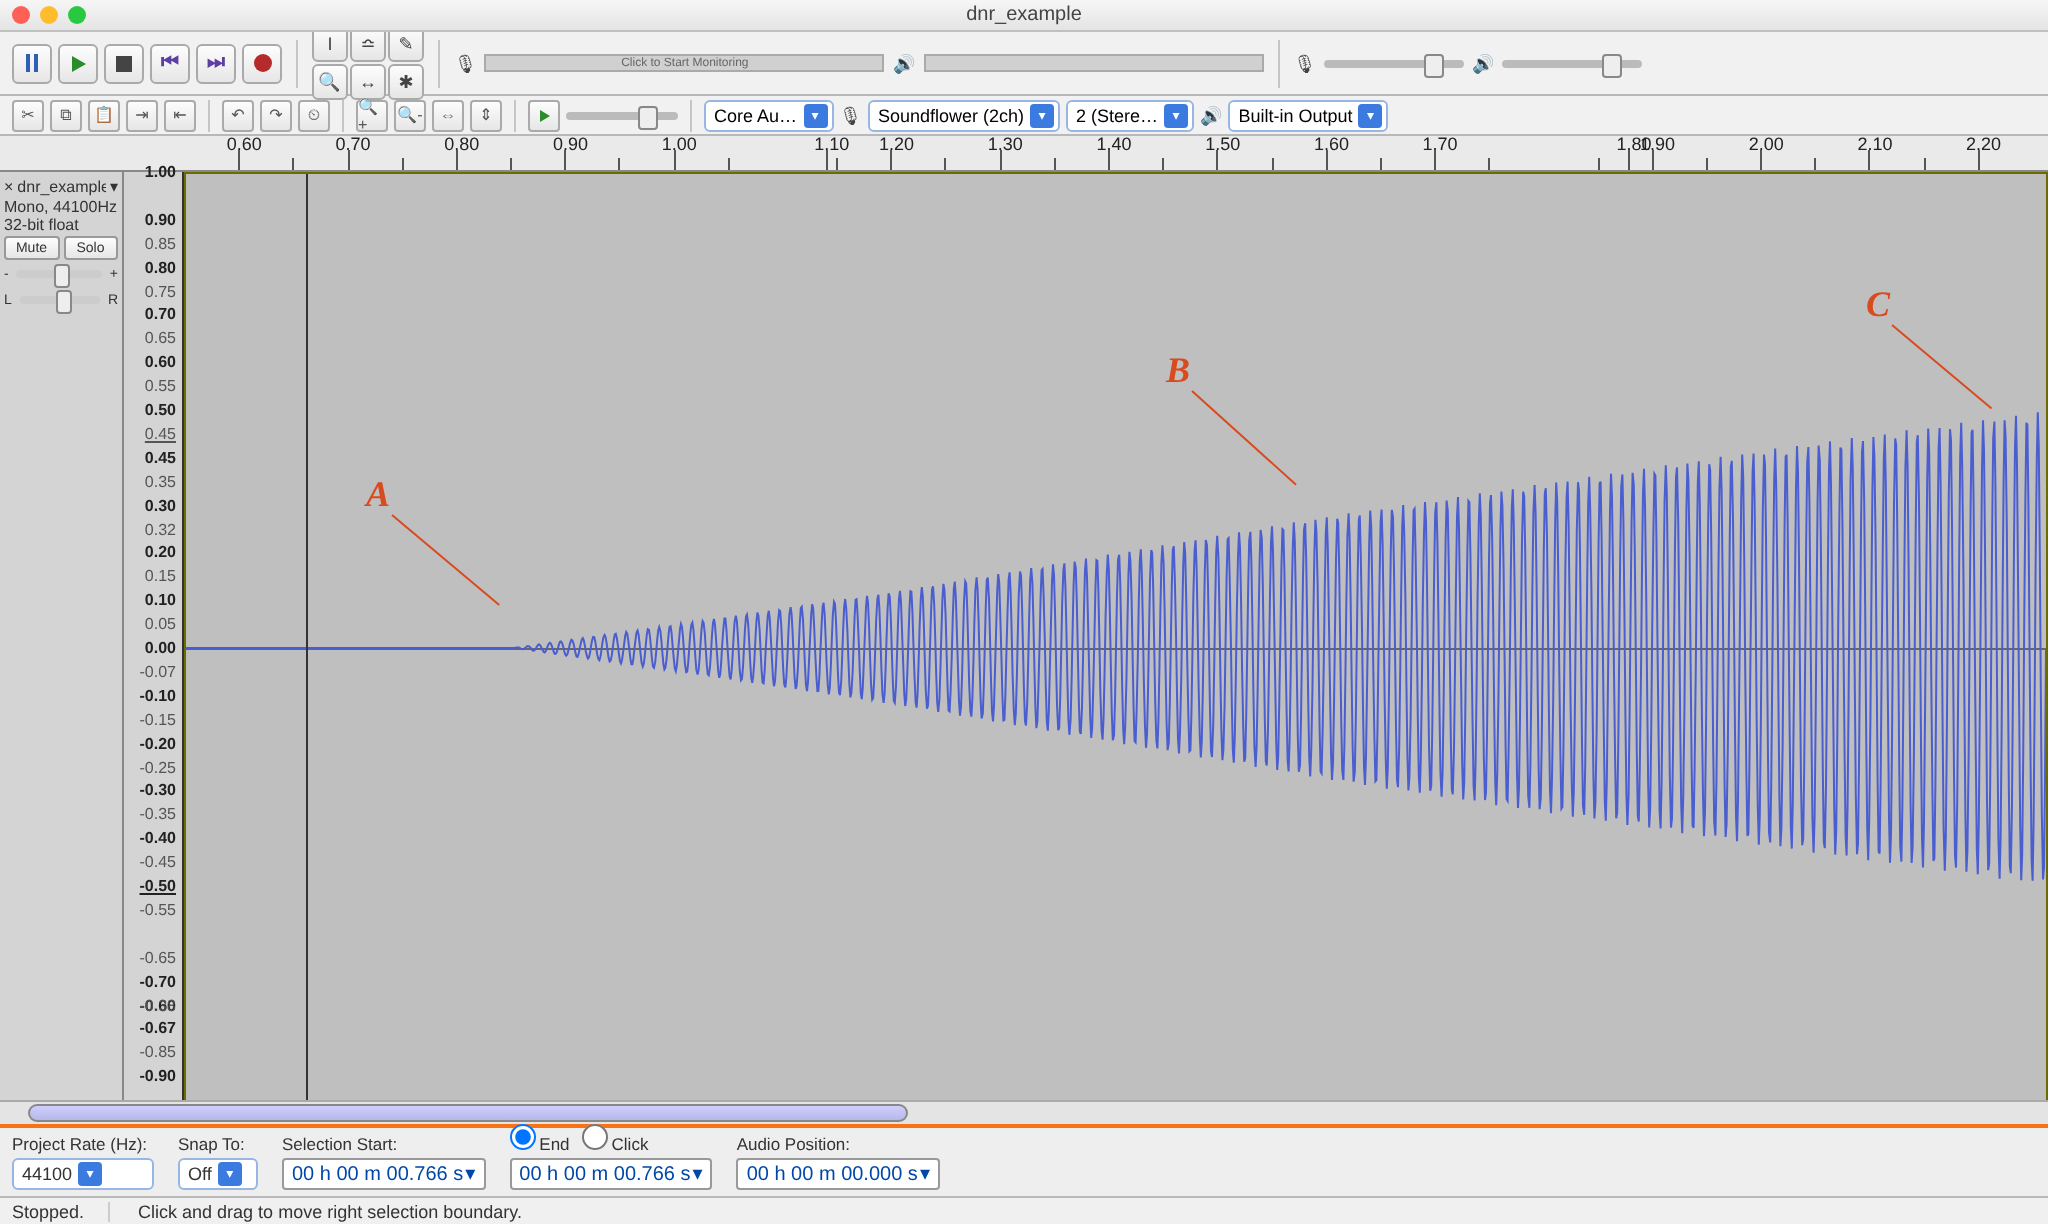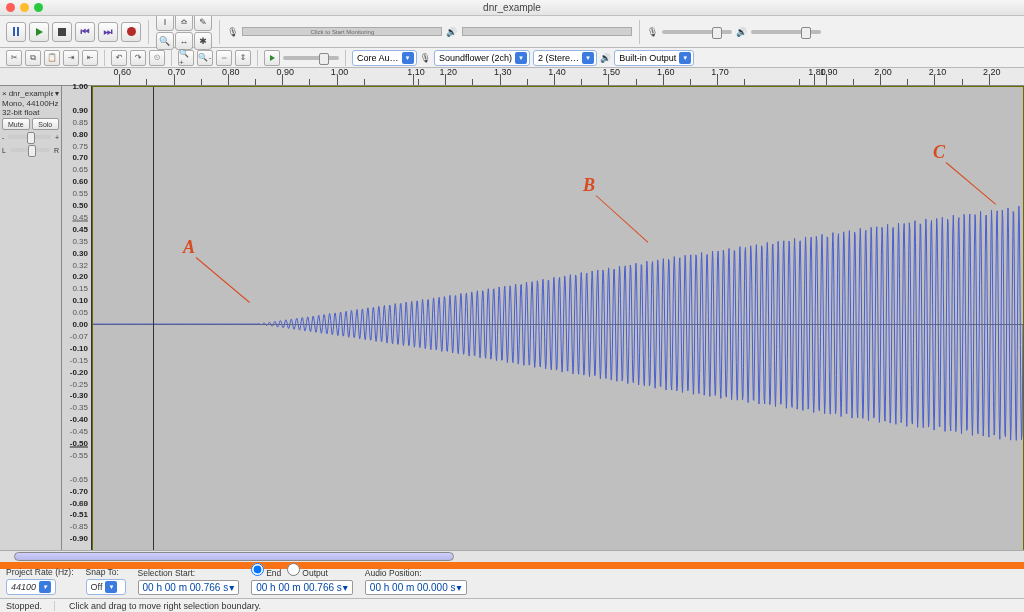--- a/index.html
+++ b/index.html
@@ -58,21 +58,21 @@
 .wave svg { position:absolute; inset:0; width:100%; height:100%; }
 .cursor { position:absolute; top:0; bottom:0; left:60px; width:1px; background:#333; }
 
 .annot { position:absolute; color:#d94a1f; font-size:18px; font-weight:600; font-family: Georgia, serif; font-style: italic; pointer-events: none; }
 .annot-line { position:absolute; background:#d94a1f; height:1px; transform-origin: left center; pointer-events: none; }
 
 
 .hscroll { position:absolute; left:0; right:0; bottom:50px; height:12px; background:#e4e4e4; border-top:1px solid #aaa; }
 .hscroll .thumb { position:absolute; left:14px; top:1px; height:9px; width:440px; background:linear-gradient(#cfcfff,#b7b7e8); border:1px solid #888; border-radius:5px; }
 
-.selectionbar { position:absolute; left:0;right:0;bottom:14px;height:36px;background:#eee;border-top:7px solid #f97316;display:flex;align-items:flex-end;padding:2px 6px 3px;gap:12px;font-size:9px;color:#333; }
+.selectionbar { position:absolute; left:0;right:0;bottom:14px;height:36px;background:#eee;border-top:2px solid #f97316;display:flex;align-items:flex-end;padding:2px 6px 3px;gap:12px;font-size:9px;color:#333; }
 .selgrp { display:flex; flex-direction:column; gap:2px; }
 .selgrp .lbl { font-size:8.5px; color:#333; }
 .timebox { background:#fff;border:1px solid #999;border-radius:2px;padding:1px 4px;font-family:monospace;font-size:10px;color:#0048a8; display:flex; align-items:center; gap:1px;}
 .radio { display:flex; gap:6px; font-size:8.5px; align-items:center; }
 .radio input { margin:0 2px 0 0; }
 
 .statusbar { position:absolute;left:0;right:0;bottom:0;height:14px;background:#f0f0f0;border-top:1px solid #b8b8b8;font-size:9px;color:#333;display:flex;align-items:center;padding:0 6px;gap:14px; }
 .statusbar .cell { border-right:1px solid #ccc;padding-right:12px; }
 
 .spk-icon{font-size:9px;color:#444;}
@@ -304,21 +304,21 @@
       <div class="al" style="top: 309.4px;">-0.30</div>
       <div class="al light" style="top: 321.3px;">-0.35</div>
       <div class="al" style="top: 333.2px;">-0.40</div>
       <div class="al light" style="top: 345.1px;">-0.45</div>
       <div class="al" style="top: 357px; text-decoration: underline;">-0.50</div>
       <div class="al light" style="top: 368.9px;">-0.55</div>
       <div class="al" style="top: 380.8px; margin-top: 36px;">-0.60</div>
       <div class="al light" style="top: 392.7px;">-0.65</div>
       <div class="al" style="top: 404.6px;">-0.70</div>
       <div class="al light" style="top: 416.5px;">-0.38</div>
-      <div class="al" style="top: 428.4px;">-0.51</div>
+      <div class="al" style="top: 428.4px;">-0.67</div>
       <div class="al light" style="top: 440.3px;">-0.85</div>
       <div class="al" style="top: 452.2px;">-0.90</div>
       <div class="al" style="top: 476px;">-1.00</div>
     </div>
   <div class="wave" id="wave">
     <div class="zero"></div>
     <svg id="wavesvg" preserveAspectRatio="none" viewBox="0 0 930 474">
         <path d="M 0 237 L 0.0 237.0 L 0.5 237.0 L 1.0 237.0 L 1.6 237.0 L 2.1 237.0 L 2.6 237.0 L 3.1 237.0 L 3.6 237.0 L 4.1 237.0 L 4.6 237.0 L 5.2 237.0 L 5.7 237.0 L 6.2 237.0 L 6.7 237.0 L 7.2 237.0 L 7.7 237.0 L 8.3 237.0 L 8.8 237.0 L 9.3 237.0 L 9.8 237.0 L 10.3 237.0 L 10.9 237.0 L 11.4 237.0 L 11.9 237.0 L 12.4 237.0 L 12.9 237.0 L 13.4 237.0 L 13.9 237.0 L 14.5 237.0 L 15.0 237.0 L 15.5 237.0 L 16.0 237.0 L 16.5 237.0 L 17.1 237.0 L 17.6 237.0 L 18.1 237.0 L 18.6 237.0 L 19.1 237.0 L 19.6 237.0 L 20.1 237.0 L 20.7 237.0 L 21.2 237.0 L 21.7 237.0 L 22.2 237.0 L 22.7 237.0 L 23.2 237.0 L 23.8 237.0 L 24.3 237.0 L 24.8 237.0 L 25.3 237.0 L 25.8 237.0 L 26.4 237.0 L 26.9 237.0 L 27.4 237.0 L 27.9 237.0 L 28.4 237.0 L 28.9 237.0 L 29.4 237.0 L 30.0 237.0 L 30.5 237.0 L 31.0 237.0 L 31.5 237.0 L 32.0 237.0 L 32.5 237.0 L 33.1 237.0 L 33.6 237.0 L 34.1 237.0 L 34.6 237.0 L 35.1 237.0 L 35.7 237.0 L 36.2 237.0 L 36.7 237.0 L 37.2 237.0 L 37.7 237.0 L 38.2 237.0 L 38.7 237.0 L 39.3 237.0 L 39.8 237.0 L 40.3 237.0 L 40.8 237.0 L 41.3 237.0 L 41.9 237.0 L 42.4 237.0 L 42.9 237.0 L 43.4 237.0 L 43.9 237.0 L 44.4 237.0 L 45.0 237.0 L 45.5 237.0 L 46.0 237.0 L 46.5 237.0 L 47.0 237.0 L 47.5 237.0 L 48.0 237.0 L 48.6 237.0 L 49.1 237.0 L 49.6 237.0 L 50.1 237.0 L 50.6 237.0 L 51.2 237.0 L 51.7 237.0 L 52.2 237.0 L 52.7 237.0 L 53.2 237.0 L 53.7 237.0 L 54.2 237.0 L 54.8 237.0 L 55.3 237.0 L 55.8 237.0 L 56.3 237.0 L 56.8 237.0 L 57.4 237.0 L 57.9 237.0 L 58.4 237.0 L 58.9 237.0 L 59.4 237.0 L 59.9 237.0 L 60.5 237.0 L 61.0 237.0 L 61.5 237.0 L 62.0 237.0 L 62.5 237.0 L 63.0 237.0 L 63.5 237.0 L 64.1 237.0 L 64.6 237.0 L 65.1 237.0 L 65.6 237.0 L 66.1 237.0 L 66.7 237.0 L 67.2 237.0 L 67.7 237.0 L 68.2 237.0 L 68.7 237.0 L 69.2 237.0 L 69.7 237.0 L 70.3 237.0 L 70.8 237.0 L 71.3 237.0 L 71.8 237.0 L 72.3 237.0 L 72.8 237.0 L 73.4 237.0 L 73.9 237.0 L 74.4 237.0 L 74.9 237.0 L 75.4 237.0 L 76.0 237.0 L 76.5 237.0 L 77.0 237.0 L 77.5 237.0 L 78.0 237.0 L 78.5 237.0 L 79.0 237.0 L 79.6 237.0 L 80.1 237.0 L 80.6 237.0 L 81.1 237.0 L 81.6 237.0 L 82.2 237.0 L 82.7 237.0 L 83.2 237.0 L 83.7 237.0 L 84.2 237.0 L 84.7 237.0 L 85.2 237.0 L 85.8 237.0 L 86.3 237.0 L 86.8 237.0 L 87.3 237.0 L 87.8 237.0 L 88.3 237.0 L 88.9 237.0 L 89.4 237.0 L 89.9 237.0 L 90.4 237.0 L 90.9 237.0 L 91.5 237.0 L 92.0 237.0 L 92.5 237.0 L 93.0 237.0 L 93.5 237.0 L 94.0 237.0 L 94.5 237.0 L 95.1 237.0 L 95.6 237.0 L 96.1 237.0 L 96.6 237.0 L 97.1 237.0 L 97.6 237.0 L 98.2 237.0 L 98.7 237.0 L 99.2 237.0 L 99.7 237.0 L 100.2 237.0 L 100.8 237.0 L 101.3 237.0 L 101.8 237.0 L 102.3 237.0 L 102.8 237.0 L 103.3 237.0 L 103.8 237.0 L 104.4 237.0 L 104.9 237.0 L 105.4 237.0 L 105.9 237.0 L 106.4 237.0 L 107.0 237.0 L 107.5 237.0 L 108.0 237.0 L 108.5 237.0 L 109.0 237.0 L 109.5 237.0 L 110.1 237.0 L 110.6 237.0 L 111.1 237.0 L 111.6 237.0 L 112.1 237.0 L 112.6 237.0 L 113.1 237.0 L 113.7 237.0 L 114.2 237.0 L 114.7 237.0 L 115.2 237.0 L 115.7 237.0 L 116.3 237.0 L 116.8 237.0 L 117.3 237.0 L 117.8 237.0 L 118.3 237.0 L 118.8 237.0 L 119.3 237.0 L 119.9 237.0 L 120.4 237.0 L 120.9 237.0 L 121.4 237.0 L 121.9 237.0 L 122.4 237.0 L 123.0 237.0 L 123.5 237.0 L 124.0 237.0 L 124.5 237.0 L 125.0 237.0 L 125.6 237.0 L 126.1 237.0 L 126.6 237.0 L 127.1 237.0 L 127.6 237.0 L 128.1 237.0 L 128.6 237.0 L 129.2 237.0 L 129.7 237.0 L 130.2 237.0 L 130.7 237.0 L 131.2 237.0 L 131.8 237.0 L 132.3 237.0 L 132.8 237.0 L 133.3 237.0 L 133.8 237.0 L 134.3 237.0 L 134.8 237.0 L 135.4 237.0 L 135.9 237.0 L 136.4 237.0 L 136.9 237.0 L 137.4 237.0 L 137.9 237.0 L 138.5 237.0 L 139.0 237.0 L 139.5 237.0 L 140.0 237.0 L 140.5 237.0 L 141.1 237.0 L 141.6 237.0 L 142.1 237.0 L 142.6 237.0 L 143.1 237.0 L 143.6 237.0 L 144.2 237.0 L 144.7 237.0 L 145.2 237.0 L 145.7 237.0 L 146.2 237.0 L 146.7 237.0 L 147.3 237.0 L 147.8 237.0 L 148.3 237.0 L 148.8 237.0 L 149.3 237.0 L 149.8 237.0 L 150.3 237.0 L 150.9 237.0 L 151.4 237.0 L 151.9 237.0 L 152.4 237.0 L 152.9 237.0 L 153.4 237.0 L 154.0 237.0 L 154.5 237.0 L 155.0 237.0 L 155.5 237.0 L 156.0 237.0 L 156.6 237.0 L 157.1 237.0 L 157.6 237.0 L 158.1 237.0 L 158.6 237.0 L 159.1 237.0 L 159.7 237.0 L 160.2 237.0 L 160.7 237.0 L 161.2 237.0 L 161.7 237.0 L 162.2 237.0 L 162.8 237.0 L 163.3 237.0 L 163.8 237.0 L 164.3 237.0 L 164.8 236.9 L 165.3 236.8 L 165.8 236.8 L 166.4 236.8 L 166.9 237.0 L 167.4 237.3 L 167.9 237.5 L 168.4 237.6 L 168.9 237.5 L 169.5 237.1 L 170.0 236.6 L 170.5 236.2 L 171.0 236.0 L 171.5 236.2 L 172.1 236.6 L 172.6 237.3 L 173.1 238.0 L 173.6 238.4 L 174.1 238.3 L 174.6 237.7 L 175.2 236.8 L 175.7 235.9 L 176.2 235.3 L 176.7 235.3 L 177.2 235.8 L 177.7 236.9 L 178.3 238.0 L 178.8 238.9 L 179.3 239.2 L 179.8 238.7 L 180.3 237.6 L 180.8 236.2 L 181.3 235.0 L 181.9 234.4 L 182.4 234.8 L 182.9 235.9 L 183.4 237.5 L 183.9 239.0 L 184.4 239.9 L 185.0 239.8 L 185.5 238.7 L 186.0 237.0 L 186.5 235.2 L 187.0 233.9 L 187.5 233.7 L 188.1 234.6 L 188.6 236.4 L 189.1 238.5 L 189.6 240.1 L 190.1 240.8 L 190.7 240.1 L 191.2 238.3 L 191.7 236.0 L 192.2 234.0 L 192.7 232.9 L 193.2 233.2 L 193.8 234.9 L 194.3 237.3 L 194.8 239.7 L 195.3 241.3 L 195.8 241.4 L 196.3 240.0 L 196.8 237.5 L 197.4 234.7 L 197.9 232.7 L 198.4 232.1 L 198.9 233.2 L 199.4 235.6 L 199.9 238.6 L 200.5 241.1 L 201.0 242.3 L 201.5 241.7 L 202.0 239.4 L 202.5 236.2 L 203.0 233.2 L 203.6 231.5 L 204.1 231.6 L 204.6 233.6 L 205.1 236.8 L 205.6 240.2 L 206.2 242.5 L 206.7 243.1 L 207.2 241.5 L 207.7 238.3 L 208.2 234.6 L 208.7 231.7 L 209.3 230.5 L 209.8 231.5 L 210.3 234.5 L 210.8 238.4 L 211.3 241.9 L 211.8 243.8 L 212.3 243.4 L 212.9 240.7 L 213.4 236.8 L 213.9 232.8 L 214.4 230.2 L 214.9 229.9 L 215.4 232.0 L 216.0 236.0 L 216.5 240.3 L 217.0 243.6 L 217.5 244.7 L 218.0 243.1 L 218.5 239.4 L 219.1 234.8 L 219.6 230.9 L 220.1 229.0 L 220.6 229.8 L 221.1 233.1 L 221.7 237.9 L 222.2 242.4 L 222.7 245.1 L 223.2 245.1 L 223.7 242.3 L 224.2 237.6 L 224.8 232.6 L 225.3 229.1 L 225.8 228.2 L 226.3 230.3 L 226.8 234.8 L 227.3 240.1 L 227.8 244.4 L 228.4 246.3 L 228.9 244.9 L 229.4 240.8 L 229.9 235.4 L 230.4 230.3 L 230.9 227.6 L 231.5 228.0 L 232.0 231.5 L 232.5 237.0 L 233.0 242.6 L 233.5 246.3 L 234.0 246.9 L 234.6 244.1 L 235.1 238.8 L 235.6 232.8 L 236.1 228.2 L 236.6 226.5 L 237.2 228.5 L 237.7 233.4 L 238.2 239.6 L 238.7 245.0 L 239.2 247.7 L 239.7 246.8 L 240.3 242.5 L 240.8 236.2 L 241.3 230.1 L 241.8 226.3 L 242.3 226.1 L 242.8 229.7 L 243.3 235.8 L 243.9 242.4 L 244.4 247.2 L 244.9 248.6 L 245.4 246.0 L 245.9 240.3 L 246.5 233.3 L 247.0 227.6 L 247.5 225.0 L 248.0 226.5 L 248.5 231.6 L 249.0 238.7 L 249.5 245.3 L 250.1 249.1 L 250.6 248.8 L 251.1 244.4 L 251.6 237.4 L 252.1 230.2 L 252.7 225.3 L 253.2 224.3 L 253.7 227.7 L 254.2 234.3 L 254.7 241.9 L 255.2 248.0 L 255.8 250.3 L 256.3 248.1 L 256.8 242.0 L 257.3 234.2 L 257.8 227.2 L 258.3 223.5 L 258.8 224.4 L 259.4 229.7 L 259.9 237.5 L 260.4 245.2 L 260.9 250.2 L 261.4 250.7 L 262.0 246.5 L 262.5 239.0 L 263.0 230.7 L 263.5 224.5 L 264.0 222.5 L 264.5 225.5 L 265.0 232.5 L 265.6 241.1 L 266.1 248.4 L 266.6 251.9 L 267.1 250.3 L 267.6 244.1 L 268.1 235.4 L 268.7 227.2 L 269.2 222.3 L 269.7 222.3 L 270.2 227.5 L 270.7 235.9 L 271.3 244.8 L 271.8 251.1 L 272.3 252.7 L 272.8 248.8 L 273.3 240.9 L 273.8 231.5 L 274.3 224.0 L 274.9 220.8 L 275.4 223.2 L 275.9 230.3 L 276.4 239.9 L 276.9 248.5 L 277.5 253.2 L 278.0 252.5 L 278.5 246.4 L 279.0 237.0 L 279.5 227.5 L 280.0 221.3 L 280.5 220.3 L 281.1 225.1 L 281.6 234.0 L 282.1 244.0 L 282.6 251.7 L 283.1 254.4 L 283.6 251.2 L 284.2 243.0 L 284.7 232.7 L 285.2 223.8 L 285.7 219.3 L 286.2 220.9 L 286.8 228.0 L 287.3 238.3 L 287.8 248.2 L 288.3 254.3 L 288.8 254.6 L 289.3 248.8 L 289.8 238.9 L 290.4 228.3 L 290.9 220.6 L 291.4 218.4 L 291.9 222.6 L 292.4 231.8 L 293.0 242.9 L 293.5 252.0 L 294.0 256.1 L 294.5 253.6 L 295.0 245.4 L 295.5 234.3 L 296.0 224.0 L 296.6 218.1 L 297.1 218.6 L 297.6 225.5 L 298.1 236.3 L 298.6 247.5 L 299.1 255.2 L 299.7 256.7 L 300.2 251.4 L 300.7 241.2 L 301.2 229.4 L 301.7 220.2 L 302.3 216.6 L 302.8 220.1 L 303.3 229.3 L 303.8 241.3 L 304.3 251.9 L 304.8 257.4 L 305.3 256.0 L 305.9 248.1 L 306.4 236.3 L 306.9 224.6 L 307.4 217.1 L 307.9 216.4 L 308.5 222.8 L 309.0 234.0 L 309.5 246.4 L 310.0 255.6 L 310.5 258.6 L 311.0 254.1 L 311.5 243.7 L 312.1 231.0 L 312.6 220.2 L 313.1 215.1 L 313.6 217.5 L 314.1 226.6 L 314.6 239.3 L 315.2 251.3 L 315.7 258.5 L 316.2 258.4 L 316.7 250.9 L 317.2 238.6 L 317.8 225.6 L 318.3 216.5 L 318.8 214.4 L 319.3 220.0 L 319.8 231.4 L 320.3 244.9 L 320.9 255.7 L 321.4 260.2 L 321.9 256.8 L 322.4 246.5 L 322.9 232.9 L 323.4 220.6 L 324.0 213.9 L 324.5 215.0 L 325.0 223.7 L 325.5 237.0 L 326.0 250.4 L 326.5 259.3 L 327.0 260.6 L 327.6 253.8 L 328.1 241.2 L 328.6 227.1 L 329.1 216.3 L 329.6 212.5 L 330.1 217.1 L 330.7 228.6 L 331.2 243.0 L 331.7 255.4 L 332.2 261.7 L 332.7 259.4 L 333.3 249.5 L 333.8 235.2 L 334.3 221.5 L 334.8 212.9 L 335.3 212.6 L 335.8 220.6 L 336.4 234.3 L 336.9 249.0 L 337.4 259.7 L 337.9 262.6 L 338.4 256.8 L 338.9 244.1 L 339.5 229.0 L 340.0 216.5 L 340.5 210.9 L 341.0 214.3 L 341.5 225.5 L 342.0 240.7 L 342.5 254.7 L 343.1 262.8 L 343.6 262.0 L 344.1 252.7 L 344.6 237.9 L 345.1 222.8 L 345.7 212.4 L 346.2 210.4 L 346.7 217.5 L 347.2 231.4 L 347.7 247.2 L 348.2 259.7 L 348.8 264.4 L 349.3 259.8 L 349.8 247.3 L 350.3 231.3 L 350.8 217.1 L 351.3 209.6 L 351.9 211.5 L 352.4 222.2 L 352.9 238.0 L 353.4 253.5 L 353.9 263.5 L 354.4 264.4 L 355.0 256.0 L 355.5 241.0 L 356.0 224.5 L 356.5 212.2 L 357.0 208.4 L 357.5 214.3 L 358.0 228.1 L 358.6 245.0 L 359.1 259.3 L 359.6 266.0 L 360.1 262.8 L 360.6 250.8 L 361.2 233.9 L 361.7 218.0 L 362.2 208.6 L 362.7 208.8 L 363.2 218.7 L 363.7 234.9 L 364.3 252.0 L 364.8 264.0 L 365.3 266.8 L 365.8 259.5 L 366.3 244.3 L 366.8 226.6 L 367.4 212.3 L 367.9 206.5 L 368.4 211.0 L 368.9 224.5 L 369.4 242.4 L 369.9 258.5 L 370.5 267.3 L 371.0 265.8 L 371.5 254.4 L 372.0 237.0 L 372.5 219.5 L 373.0 207.8 L 373.5 206.1 L 374.1 215.0 L 374.6 231.5 L 375.1 249.9 L 375.6 264.1 L 376.1 269.0 L 376.7 263.0 L 377.2 248.0 L 377.7 229.2 L 378.2 213.0 L 378.7 204.9 L 379.2 207.8 L 379.8 220.7 L 380.3 239.3 L 380.8 257.2 L 381.3 268.3 L 381.8 268.7 L 382.3 258.3 L 382.9 240.5 L 383.4 221.4 L 383.9 207.6 L 384.4 203.8 L 384.9 211.3 L 385.4 227.7 L 386.0 247.4 L 386.5 263.6 L 387.0 270.8 L 387.5 266.4 L 388.0 251.9 L 388.5 232.2 L 389.0 214.1 L 389.6 203.7 L 390.1 204.7 L 390.6 216.7 L 391.1 235.8 L 391.6 255.4 L 392.2 268.8 L 392.7 271.3 L 393.2 262.1 L 393.7 244.3 L 394.2 223.8 L 394.7 207.8 L 395.3 201.7 L 395.8 207.6 L 396.3 223.7 L 396.8 244.4 L 397.3 262.7 L 397.8 272.2 L 398.4 269.8 L 398.9 256.0 L 399.4 235.7 L 399.9 215.8 L 400.4 203.0 L 400.9 201.8 L 401.5 212.7 L 402.0 231.9 L 402.5 253.0 L 403.0 268.7 L 403.5 273.7 L 404.0 266.0 L 404.5 248.4 L 405.1 226.8 L 405.6 208.6 L 406.1 200.0 L 406.6 204.1 L 407.1 219.5 L 407.7 240.9 L 408.2 261.1 L 408.7 273.2 L 409.2 272.9 L 409.7 260.3 L 410.2 239.6 L 410.8 218.0 L 411.3 202.8 L 411.8 199.2 L 412.3 208.6 L 412.8 227.7 L 413.3 250.1 L 413.9 268.2 L 414.4 275.6 L 414.9 269.8 L 415.4 252.8 L 415.9 230.2 L 416.4 209.9 L 417.0 198.8 L 417.5 200.7 L 418.0 215.1 L 418.5 237.0 L 419.0 259.0 L 419.5 273.6 L 420.0 275.7 L 420.6 264.6 L 421.1 243.9 L 421.6 220.8 L 422.1 203.1 L 422.6 197.0 L 423.2 204.5 L 423.7 223.2 L 424.2 246.8 L 424.7 267.0 L 425.2 277.1 L 425.7 273.5 L 426.2 257.3 L 426.8 234.2 L 427.3 211.8 L 427.8 198.1 L 428.3 197.5 L 428.8 210.6 L 429.4 232.7 L 429.9 256.4 L 430.4 273.6 L 430.9 278.3 L 431.4 268.9 L 431.9 248.5 L 432.5 224.1 L 433.0 204.0 L 433.5 195.2 L 434.0 200.6 L 434.5 218.5 L 435.0 242.9 L 435.5 265.3 L 436.1 278.1 L 436.6 276.9 L 437.1 262.0 L 437.6 238.5 L 438.1 214.3 L 438.7 197.9 L 439.2 194.7 L 439.7 206.1 L 440.2 228.0 L 440.7 253.2 L 441.2 272.9 L 441.7 280.4 L 442.3 273.0 L 442.8 253.3 L 443.3 227.9 L 443.8 205.5 L 444.3 193.8 L 444.9 196.9 L 445.4 213.7 L 445.9 238.5 L 446.4 263.0 L 446.9 278.6 L 447.4 280.0 L 448.0 266.7 L 448.5 243.2 L 449.0 217.4 L 449.5 198.3 L 450.0 192.3 L 450.5 201.6 L 451.0 223.1 L 451.6 249.4 L 452.1 271.6 L 452.6 282.0 L 453.1 277.0 L 453.6 258.3 L 454.2 232.2 L 454.7 207.7 L 455.2 193.1 L 455.7 193.5 L 456.2 208.8 L 456.7 233.8 L 457.2 260.0 L 457.8 278.5 L 458.3 282.8 L 458.8 271.4 L 459.3 248.2 L 459.8 221.1 L 460.4 199.3 L 460.9 190.3 L 461.4 197.3 L 461.9 217.9 L 462.4 245.2 L 462.9 269.7 L 463.4 283.1 L 464.0 280.8 L 464.5 263.5 L 465.0 237.0 L 465.5 210.4 L 466.0 192.9 L 466.6 190.4 L 467.1 203.8 L 467.6 228.7 L 468.1 256.5 L 468.6 277.7 L 469.1 285.1 L 469.6 276.0 L 470.2 253.5 L 470.7 225.3 L 471.2 201.0 L 471.7 188.9 L 472.2 193.3 L 472.8 212.6 L 473.3 240.4 L 473.8 267.1 L 474.3 283.6 L 474.8 284.2 L 475.3 268.6 L 475.9 242.2 L 476.4 213.8 L 476.9 193.3 L 477.4 187.7 L 477.9 199.0 L 478.4 223.3 L 478.9 252.4 L 479.5 276.3 L 480.0 286.9 L 480.5 280.4 L 481.0 259.0 L 481.5 230.0 L 482.0 203.3 L 482.6 188.1 L 483.1 189.5 L 483.6 207.2 L 484.1 235.2 L 484.6 263.9 L 485.2 283.5 L 485.7 287.2 L 486.2 273.7 L 486.7 247.6 L 487.2 217.8 L 487.7 194.4 L 488.2 185.6 L 488.8 194.3 L 489.3 217.7 L 489.8 247.7 L 490.3 274.3 L 490.8 288.1 L 491.4 284.5 L 491.9 264.6 L 492.4 235.2 L 492.9 206.3 L 493.4 187.8 L 493.9 186.1 L 494.4 201.9 L 495.0 229.7 L 495.5 260.1 L 496.0 282.7 L 496.5 289.7 L 497.0 278.7 L 497.6 253.4 L 498.1 222.4 L 498.6 196.2 L 499.1 184.0 L 499.6 189.9 L 500.1 211.9 L 500.6 242.6 L 501.2 271.5 L 501.7 288.7 L 502.2 288.2 L 502.7 270.2 L 503.2 240.8 L 503.7 209.9 L 504.3 188.3 L 504.8 183.2 L 505.3 196.6 L 505.8 223.8 L 506.3 255.7 L 506.9 281.2 L 507.4 291.7 L 507.9 283.5 L 508.4 259.3 L 508.9 227.4 L 509.4 198.7 L 509.9 183.0 L 510.5 185.7 L 511.0 206.0 L 511.5 237.0 L 512.0 268.1 L 512.5 288.6 L 513.0 291.5 L 513.6 275.8 L 514.1 246.7 L 514.6 214.2 L 515.1 189.4 L 515.6 180.9 L 516.2 191.5 L 516.7 217.7 L 517.2 250.7 L 517.7 279.0 L 518.2 293.1 L 518.7 288.0 L 519.3 265.4 L 519.8 233.0 L 520.3 201.9 L 520.8 182.7 L 521.3 182.1 L 521.8 200.2 L 522.4 231.0 L 522.9 264.0 L 523.4 287.8 L 523.9 294.3 L 524.4 281.2 L 524.9 252.9 L 525.4 219.1 L 526.0 191.3 L 526.5 179.1 L 527.0 186.6 L 527.5 211.5 L 528.0 245.1 L 528.6 276.1 L 529.1 293.8 L 529.6 292.1 L 530.1 271.5 L 530.6 239.1 L 531.1 205.8 L 531.6 183.1 L 532.2 178.9 L 532.7 194.5 L 533.2 224.7 L 533.7 259.2 L 534.2 286.2 L 534.8 296.5 L 535.3 286.4 L 535.8 259.4 L 536.3 224.6 L 536.8 194.0 L 537.3 178.0 L 537.9 182.2 L 538.4 205.1 L 538.9 239.1 L 539.4 272.4 L 539.9 293.7 L 540.4 295.7 L 541.0 277.5 L 541.5 245.4 L 542.0 210.4 L 542.5 184.3 L 543.0 176.2 L 543.5 188.9 L 544.0 218.1 L 544.6 253.9 L 545.1 283.9 L 545.6 298.0 L 546.1 291.3 L 546.6 265.9 L 547.2 230.6 L 547.7 197.3 L 548.2 177.6 L 548.7 178.1 L 549.2 198.8 L 549.7 232.7 L 550.3 268.1 L 550.8 293.0 L 551.3 298.7 L 551.8 283.4 L 552.3 252.1 L 552.8 215.6 L 553.4 186.3 L 553.9 174.2 L 554.4 183.7 L 554.9 211.4 L 555.4 248.0 L 555.9 280.9 L 556.4 298.9 L 557.0 295.7 L 557.5 272.5 L 558.0 237.0 L 558.5 201.4 L 559.0 177.9 L 559.6 174.6 L 560.1 192.6 L 560.6 225.9 L 561.1 263.1 L 561.6 291.4 L 562.1 301.2 L 562.6 289.0 L 563.2 259.0 L 563.7 221.4 L 564.2 189.0 L 564.7 172.9 L 565.2 178.8 L 565.8 204.6 L 566.3 241.5 L 566.8 277.0 L 567.3 298.9 L 567.8 299.7 L 568.3 279.0 L 568.9 243.8 L 569.4 206.3 L 569.9 179.1 L 570.4 171.7 L 570.9 186.6 L 571.4 218.9 L 572.0 257.4 L 572.5 289.0 L 573.0 303.0 L 573.5 294.3 L 574.0 266.1 L 574.5 227.8 L 575.0 192.5 L 575.6 172.4 L 576.1 174.4 L 576.6 197.8 L 577.1 234.7 L 577.6 272.4 L 578.1 298.1 L 578.7 303.0 L 579.2 285.3 L 579.7 251.0 L 580.2 211.8 L 580.7 181.2 L 581.3 169.6 L 581.8 181.1 L 582.3 211.7 L 582.8 251.1 L 583.3 285.7 L 583.8 303.8 L 584.4 299.0 L 584.9 273.0 L 585.4 234.6 L 585.9 197.0 L 586.4 172.9 L 586.9 170.8 L 587.4 191.3 L 588.0 227.5 L 588.5 267.0 L 589.0 296.4 L 589.5 305.5 L 590.0 291.2 L 590.5 258.3 L 591.1 218.0 L 591.6 184.2 L 592.1 168.3 L 592.6 176.0 L 593.1 204.5 L 593.6 244.2 L 594.2 281.6 L 594.7 303.7 L 595.2 303.1 L 595.7 279.8 L 596.2 241.9 L 596.8 202.1 L 597.3 174.2 L 597.8 167.8 L 598.3 185.0 L 598.8 220.1 L 599.3 261.0 L 599.9 293.8 L 600.4 307.3 L 600.9 296.7 L 601.4 265.7 L 601.9 224.8 L 602.4 188.0 L 602.9 167.9 L 603.5 171.4 L 604.0 197.4 L 604.5 237.0 L 605.0 276.7 L 605.5 302.9 L 606.0 306.6 L 606.6 286.5 L 607.1 249.4 L 607.6 208.0 L 608.1 176.4 L 608.6 165.5 L 609.1 179.1 L 609.7 212.5 L 610.2 254.4 L 610.7 290.4 L 611.2 308.2 L 611.7 301.7 L 612.3 273.0 L 612.8 232.0 L 613.3 192.5 L 613.8 168.2 L 614.3 167.4 L 614.8 190.4 L 615.4 229.4 L 615.9 271.1 L 616.4 301.2 L 616.9 309.4 L 617.4 292.8 L 617.9 257.1 L 618.4 214.4 L 619.0 179.4 L 619.5 164.0 L 620.0 173.5 L 620.5 204.8 L 621.0 247.2 L 621.5 286.2 L 622.1 308.4 L 622.6 306.2 L 623.1 280.3 L 623.6 239.6 L 624.1 197.8 L 624.6 169.4 L 625.2 164.1 L 625.7 183.7 L 626.2 221.6 L 626.7 264.8 L 627.2 298.7 L 627.8 311.4 L 628.3 298.8 L 628.8 264.9 L 629.3 221.5 L 629.8 183.2 L 630.3 163.3 L 630.9 168.6 L 631.4 197.3 L 631.9 239.6 L 632.4 281.2 L 632.9 307.7 L 633.4 310.1 L 634.0 287.4 L 634.5 247.5 L 635.0 203.9 L 635.5 171.5 L 636.0 161.5 L 636.5 177.3 L 637.0 213.6 L 637.6 257.9 L 638.1 295.2 L 638.6 312.7 L 639.1 304.3 L 639.6 272.8 L 640.1 229.0 L 640.7 187.9 L 641.2 163.5 L 641.7 164.2 L 642.2 189.8 L 642.7 231.6 L 643.3 275.4 L 643.8 306.1 L 644.3 313.2 L 644.8 294.2 L 645.3 255.7 L 645.8 210.6 L 646.4 174.5 L 646.9 159.7 L 647.4 171.3 L 647.9 205.5 L 648.4 250.5 L 648.9 290.9 L 649.5 313.0 L 650.0 309.2 L 650.5 280.6 L 651.0 237.0 L 651.5 193.4 L 652.0 164.6 L 652.5 160.5 L 653.1 182.6 L 653.6 223.4 L 654.1 268.9 L 654.6 303.6 L 655.1 315.6 L 655.6 300.7 L 656.2 263.9 L 656.7 217.9 L 657.2 178.4 L 657.7 158.8 L 658.2 165.9 L 658.8 197.4 L 659.3 242.5 L 659.8 285.8 L 660.3 312.5 L 660.8 313.4 L 661.3 288.1 L 661.9 245.3 L 662.4 199.6 L 662.9 166.6 L 663.4 157.6 L 663.9 175.8 L 664.4 214.9 L 665.0 261.7 L 665.5 300.2 L 666.0 317.0 L 666.5 306.6 L 667.0 272.2 L 667.5 225.8 L 668.0 183.1 L 668.6 158.8 L 669.1 161.2 L 669.6 189.5 L 670.1 234.2 L 670.6 279.9 L 671.1 311.0 L 671.7 316.9 L 672.2 295.4 L 672.7 253.9 L 673.2 206.5 L 673.7 169.5 L 674.3 155.5 L 674.8 169.4 L 675.3 206.4 L 675.8 254.0 L 676.3 295.9 L 676.8 317.6 L 677.4 311.9 L 677.9 280.5 L 678.4 234.1 L 678.9 188.7 L 679.4 159.7 L 679.9 157.1 L 680.5 181.8 L 681.0 225.5 L 681.5 273.2 L 682.0 308.6 L 682.5 319.6 L 683.0 302.3 L 683.6 262.6 L 684.1 214.1 L 684.6 173.4 L 685.1 154.3 L 685.6 163.5 L 686.1 197.9 L 686.6 245.7 L 687.2 290.6 L 687.7 317.3 L 688.2 316.5 L 688.7 288.5 L 689.2 242.8 L 689.7 195.1 L 690.3 161.6 L 690.8 153.8 L 691.3 174.5 L 691.8 216.6 L 692.3 265.8 L 692.9 305.2 L 693.4 321.3 L 693.9 308.6 L 694.4 271.4 L 694.9 222.3 L 695.4 178.2 L 696.0 154.1 L 696.5 158.3 L 697.0 189.5 L 697.5 237.0 L 698.0 284.6 L 698.5 316.0 L 699.1 320.4 L 699.6 296.3 L 700.1 251.8 L 700.6 202.2 L 701.1 164.4 L 701.6 151.4 L 702.1 167.6 L 702.7 207.7 L 703.2 257.8 L 703.7 300.9 L 704.2 322.2 L 704.7 314.4 L 705.3 280.1 L 705.8 231.0 L 706.3 183.8 L 706.8 154.8 L 707.3 153.8 L 707.8 181.3 L 708.3 227.9 L 708.9 277.7 L 709.4 313.7 L 709.9 323.4 L 710.4 303.6 L 710.9 261.0 L 711.5 210.1 L 712.0 168.3 L 712.5 149.9 L 713.0 161.3 L 713.5 198.7 L 714.0 249.2 L 714.6 295.6 L 715.1 322.1 L 715.6 319.5 L 716.1 288.6 L 716.6 240.1 L 717.1 190.4 L 717.6 156.5 L 718.2 150.2 L 718.7 173.5 L 719.2 218.6 L 719.7 270.1 L 720.2 310.3 L 720.7 325.5 L 721.3 310.5 L 721.8 270.2 L 722.3 218.5 L 722.8 173.1 L 723.3 149.4 L 723.9 155.7 L 724.4 189.8 L 724.9 240.1 L 725.4 289.5 L 725.9 320.9 L 726.4 323.8 L 726.9 296.9 L 727.5 249.5 L 728.0 197.7 L 728.5 159.3 L 729.0 147.4 L 729.5 166.2 L 730.1 209.2 L 730.6 261.8 L 731.1 306.0 L 731.6 326.7 L 732.1 316.7 L 732.6 279.4 L 733.1 227.5 L 733.7 178.8 L 734.2 149.9 L 734.7 150.8 L 735.2 181.1 L 735.7 230.7 L 736.3 282.4 L 736.8 318.8 L 737.3 327.2 L 737.8 304.7 L 738.3 259.1 L 738.8 205.8 L 739.3 163.1 L 739.9 145.6 L 740.4 159.4 L 740.9 199.7 L 741.4 252.9 L 741.9 300.7 L 742.5 326.8 L 743.0 322.2 L 743.5 288.4 L 744.0 237.0 L 744.5 185.5 L 745.0 151.5 L 745.5 146.7 L 746.1 172.8 L 746.6 220.9 L 747.1 274.6 L 747.6 315.5 L 748.1 329.6 L 748.6 312.1 L 749.2 268.8 L 749.7 214.5 L 750.2 167.9 L 750.7 144.8 L 751.2 153.3 L 751.8 190.4 L 752.3 243.5 L 752.8 294.5 L 753.3 325.9 L 753.8 326.9 L 754.3 297.2 L 754.9 246.8 L 755.4 193.0 L 755.9 154.1 L 756.4 143.6 L 756.9 165.0 L 757.4 211.1 L 757.9 266.1 L 758.5 311.3 L 759.0 331.1 L 759.5 318.8 L 760.0 278.4 L 760.5 223.8 L 761.1 173.7 L 761.6 145.1 L 762.1 147.9 L 762.6 181.2 L 763.1 233.7 L 763.6 287.4 L 764.1 323.9 L 764.7 330.8 L 765.2 305.5 L 765.7 256.8 L 766.2 201.2 L 766.7 157.8 L 767.3 141.4 L 767.8 157.7 L 768.3 201.1 L 768.8 256.9 L 769.3 306.0 L 769.8 331.5 L 770.3 324.8 L 770.9 288.0 L 771.4 233.6 L 771.9 180.4 L 772.4 146.4 L 772.9 143.4 L 773.5 172.4 L 774.0 223.6 L 774.5 279.4 L 775.0 320.8 L 775.5 333.6 L 776.0 313.4 L 776.5 267.0 L 777.1 210.2 L 777.6 162.6 L 778.1 140.3 L 778.6 151.1 L 779.1 191.3 L 779.6 247.2 L 780.2 299.7 L 780.7 330.9 L 781.2 329.9 L 781.7 297.2 L 782.2 243.8 L 782.8 188.0 L 783.3 148.9 L 783.8 139.8 L 784.3 164.0 L 784.8 213.2 L 785.3 270.6 L 785.9 316.6 L 786.4 335.4 L 786.9 320.6 L 787.4 277.1 L 787.9 219.9 L 788.4 168.4 L 789.0 140.3 L 789.5 145.2 L 790.0 181.6 L 790.5 237.0 L 791.0 292.5 L 791.5 329.1 L 792.1 334.2 L 792.6 306.1 L 793.1 254.3 L 793.6 196.5 L 794.1 152.5 L 794.6 137.3 L 795.1 156.3 L 795.7 202.8 L 796.2 261.2 L 796.7 311.3 L 797.2 336.1 L 797.7 327.0 L 798.3 287.1 L 798.8 230.0 L 799.3 175.2 L 799.8 141.5 L 800.3 140.4 L 800.8 172.3 L 801.3 226.5 L 801.9 284.3 L 802.4 326.0 L 802.9 337.3 L 803.4 314.3 L 803.9 264.8 L 804.5 205.8 L 805.0 157.3 L 805.5 136.0 L 806.0 149.3 L 806.5 192.6 L 807.0 251.1 L 807.5 304.9 L 808.1 335.6 L 808.6 332.5 L 809.1 296.8 L 809.6 240.6 L 810.1 183.0 L 810.6 143.9 L 811.2 136.5 L 811.7 163.6 L 812.2 215.8 L 812.7 275.3 L 813.2 321.8 L 813.8 339.4 L 814.3 321.9 L 814.8 275.4 L 815.3 215.7 L 815.8 163.1 L 816.3 135.8 L 816.9 143.1 L 817.4 182.5 L 817.9 240.6 L 818.4 297.6 L 818.9 333.9 L 819.4 337.1 L 820.0 306.1 L 820.5 251.4 L 821.0 191.7 L 821.5 147.4 L 822.0 133.7 L 822.5 155.4 L 823.0 205.0 L 823.6 265.6 L 824.1 316.5 L 824.6 340.3 L 825.1 328.8 L 825.6 285.8 L 826.1 226.1 L 826.7 170.0 L 827.2 136.8 L 827.7 137.8 L 828.2 172.7 L 828.7 229.7 L 829.3 289.3 L 829.8 331.0 L 830.3 340.7 L 830.8 314.8 L 831.3 262.4 L 831.8 201.1 L 832.3 152.1 L 832.9 132.0 L 833.4 147.9 L 833.9 194.2 L 834.4 255.3 L 834.9 310.2 L 835.5 340.1 L 836.0 334.8 L 836.5 296.0 L 837.0 237.0 L 837.5 177.9 L 838.0 138.9 L 838.5 133.5 L 839.1 163.4 L 839.6 218.6 L 840.1 280.1 L 840.6 327.0 L 841.1 343.1 L 841.6 323.0 L 842.2 273.4 L 842.7 211.3 L 843.2 157.9 L 843.7 131.5 L 844.2 141.2 L 844.8 183.7 L 845.3 244.4 L 845.8 302.8 L 846.3 338.7 L 846.8 339.8 L 847.3 305.8 L 847.8 248.2 L 848.4 186.7 L 848.9 142.3 L 849.4 130.3 L 849.9 154.7 L 850.4 207.4 L 851.0 270.2 L 851.5 321.8 L 852.0 344.4 L 852.5 330.3 L 853.0 284.3 L 853.5 222.0 L 854.0 164.8 L 854.6 132.2 L 855.1 135.4 L 855.6 173.4 L 856.1 233.2 L 856.6 294.4 L 857.1 336.0 L 857.7 343.8 L 858.2 315.1 L 858.7 259.6 L 859.2 196.3 L 859.7 146.8 L 860.3 128.2 L 860.8 146.7 L 861.3 196.2 L 861.8 259.7 L 862.3 315.5 L 862.8 344.5 L 863.3 336.8 L 863.9 294.9 L 864.4 233.2 L 864.9 172.7 L 865.4 134.1 L 865.9 130.6 L 866.5 163.6 L 867.0 221.7 L 867.5 285.1 L 868.0 332.2 L 868.5 346.7 L 869.0 323.7 L 869.5 271.0 L 870.1 206.6 L 870.6 152.5 L 871.1 127.3 L 871.6 139.5 L 872.1 185.1 L 872.6 248.6 L 873.2 308.1 L 873.7 343.4 L 874.2 342.3 L 874.7 305.2 L 875.2 244.7 L 875.8 181.5 L 876.3 137.2 L 876.8 127.0 L 877.3 154.4 L 877.8 210.1 L 878.3 275.1 L 878.8 327.1 L 879.4 348.4 L 879.9 331.6 L 880.4 282.4 L 880.9 217.6 L 881.4 159.4 L 882.0 127.6 L 882.5 133.2 L 883.0 174.4 L 883.5 237.0 L 884.0 299.7 L 884.5 341.0 L 885.0 346.8 L 885.6 315.0 L 886.1 256.5 L 886.6 191.2 L 887.1 141.5 L 887.6 124.4 L 888.1 145.8 L 888.7 198.4 L 889.2 264.3 L 889.7 320.9 L 890.2 348.9 L 890.7 338.6 L 891.3 293.6 L 891.8 229.1 L 892.3 167.3 L 892.8 129.2 L 893.3 128.0 L 893.8 164.1 L 894.3 225.1 L 894.9 290.3 L 895.4 337.4 L 895.9 350.1 L 896.4 324.2 L 896.9 268.4 L 897.5 201.8 L 898.0 147.1 L 898.5 123.1 L 899.0 138.1 L 899.5 186.9 L 900.0 252.9 L 900.5 313.6 L 901.1 348.1 L 901.6 344.7 L 902.1 304.4 L 902.6 241.0 L 903.1 176.2 L 903.6 132.1 L 904.2 123.8 L 904.7 154.3 L 905.2 213.1 L 905.7 280.1 L 906.2 332.5 L 906.8 352.3 L 907.3 332.6 L 907.8 280.2 L 908.3 213.0 L 908.8 153.9 L 909.3 123.1 L 909.8 131.3 L 910.4 175.6 L 910.9 241.0 L 911.4 305.1 L 911.9 346.0 L 912.4 349.6 L 913.0 314.7 L 913.5 253.2 L 914.0 186.0 L 914.5 136.2 L 915.0 120.9 L 915.5 145.2 L 916.0 201.0 L 916.6 269.1 L 917.1 326.4 L 917.6 353.1 L 918.1 340.2 L 918.6 291.9 L 919.1 224.8 L 919.7 161.8 L 920.2 124.4 L 920.7 125.5 L 921.2 164.8 L 921.7 228.8 L 922.3 295.7 L 922.8 342.6 L 923.3 353.4 L 923.8 324.4 L 924.3 265.5 L 924.8 196.7 L 925.4 141.7 L 925.9 119.1 L 926.4 136.9 L 926.9 189.0 L 927.4 257.5 L 927.9 319.1 L 928.5 352.7 L 929.0 346.7 L 929.5 303.2 L 930.0 237.0" stroke="#4a5ecf" stroke-width="1" fill="none"></path>
       </svg>
     <div class="cursor"></div>
@@ -332,21 +332,21 @@
   </div>
 </div>
 
 <div class="hscroll">
     <div class="thumb"></div>
   </div>
 
 <div class="selectionbar">
   <div class="selgrp">
     <span class="lbl">Project Rate (Hz):</span>
-    <div class="combo" style="width:50px;font-style:italic;">
+    <div class="combo" style="width:71px;">
         <span>44100</span>
         <span class="chev">▾</span>
       </div>
   </div>
   <div class="selgrp">
     <span class="lbl">Snap To:</span>
     <div class="combo" style="width:40px;">
         <span>Off</span>
         <span class="chev">▾</span>
       </div>
@@ -354,21 +354,21 @@
   <div class="selgrp">
     <span class="lbl">Selection Start:</span>
     <div class="timebox">
         <span>00 h 00 m 00.766 s</span>
         <span>▾</span>
       </div>
   </div>
   <div class="selgrp">
     <div class="radio">
       <label><input type="radio" checked="" style=""><span>End</span></label>
-      <label><input type="radio" style=""><span>Output</span></label>
+      <label><input type="radio" style=""><span>Click</span></label>
     </div>
     <div class="timebox">
         <span>00 h 00 m 00.766 s</span>
         <span>▾</span>
       </div>
   </div>
   <div class="selgrp">
     <span class="lbl">Audio Position:</span>
     <div class="timebox">
         <span>00 h 00 m 00.000 s</span>

